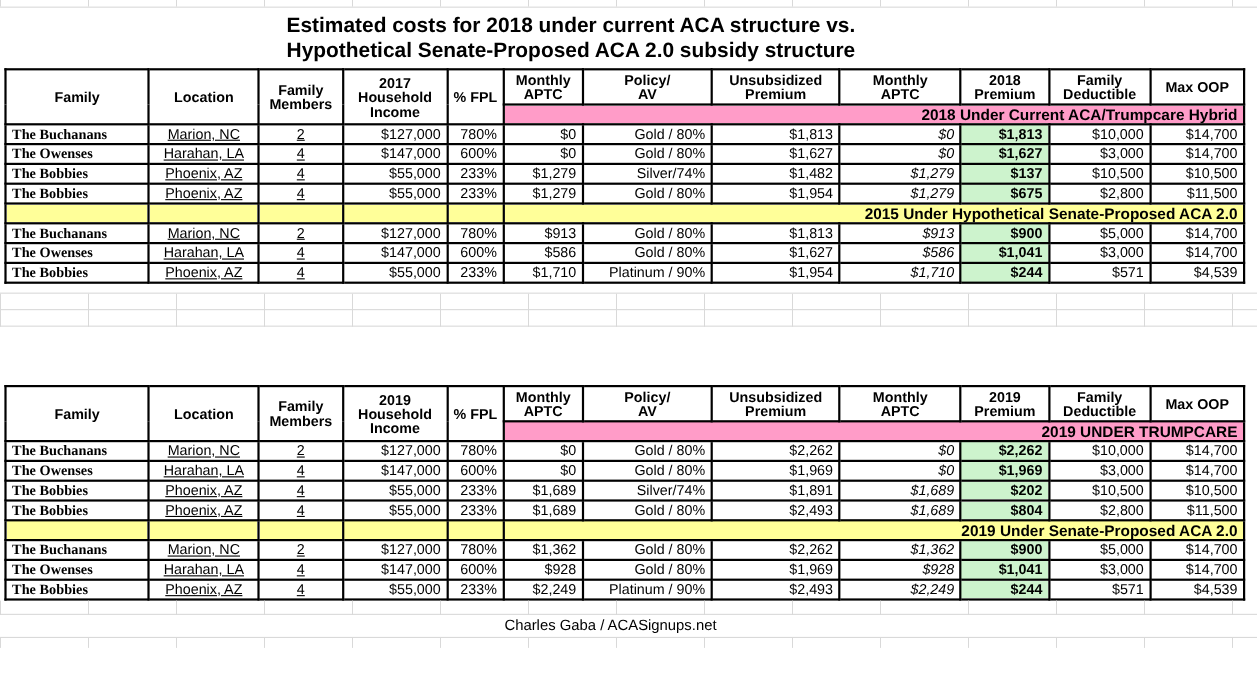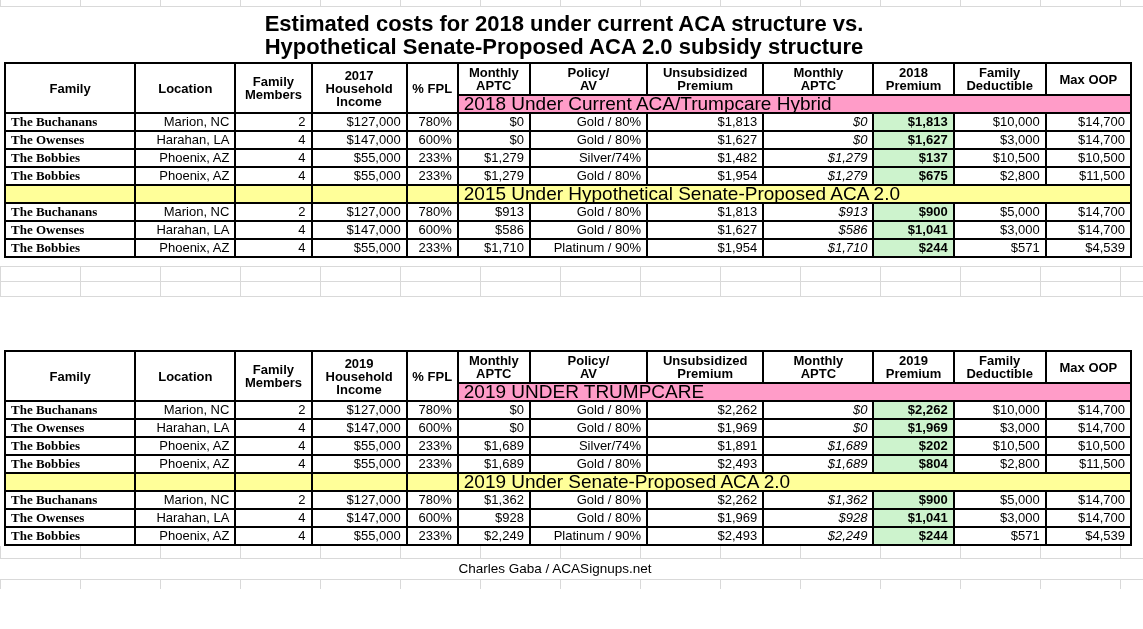--- a/index.html
+++ b/index.html
@@ -23,47 +23,47 @@
   .gridband .gridrow{border-bottom:1px solid var(--grid);}
   .band-top{height:7px;border-bottom:1px solid var(--grid);}
   .band-mid{margin-top:8px;}
   .band-mid .gridrow{height:15px;}
   .band-mid{border-top:1px solid var(--grid);}
   .band-post .gridrow{height:13px;}
   .band-end{height:10px;border-top:1px solid var(--grid);}
 
   .title-block{
     width:1038px;text-align:center;font-weight:bold;
-    font-size:22px;line-height:23px;padding:5px 0 4px 0;margin-left:45px;
+    font-size:19px;line-height:23px;padding:5px 0 4px 0;
   }
   .t1{height:55px;}
   .t2{height:53px;padding-top:3px;}
 
   table.costs{
     border-collapse:collapse;table-layout:fixed;
     width:1128px;margin-left:4px;
     font-size:13px;
   }
   table.costs th,table.costs td{
     border:2px solid var(--border);
     overflow:hidden;white-space:nowrap;
   }
   table.costs th{
     font-size:13px;font-weight:bold;text-align:center;
     line-height:13px;padding:2px 1px;white-space:pre-line;vertical-align:middle;
   }
   table.costs td{height:17px;line-height:16px;padding:0 5px;}
   td.banner{
-    text-align:left;font-weight:normal;font-size:19px;height:17px;
+    text-align:right;font-weight:bold;font-size:14px;height:17px;
   }
   td.banner.pink{background:var(--pink);}
   td.banner.yellow{background:var(--yellow);}
   td.ycell{background:var(--yellow);height:19px;}
   td.c-family{font-weight:bold;text-align:left;font-family:Liberation Serif, serif;}
-  td.c-center{text-align:right;}
+  td.c-center{text-align:center;text-decoration:underline;}
   td.c-right{text-align:right;}
   td.c-fpl{text-align:right;padding-right:8px;}
   td.c-aptc2{text-align:right;font-style:italic;}
   td.c-premium{text-align:right;font-weight:bold;background:var(--green);}
   td.c-italic{}
 
   .footer-row{
     width:1110px;height:20px;text-align:center;
     font-size:13.5px;line-height:20px;
   }

